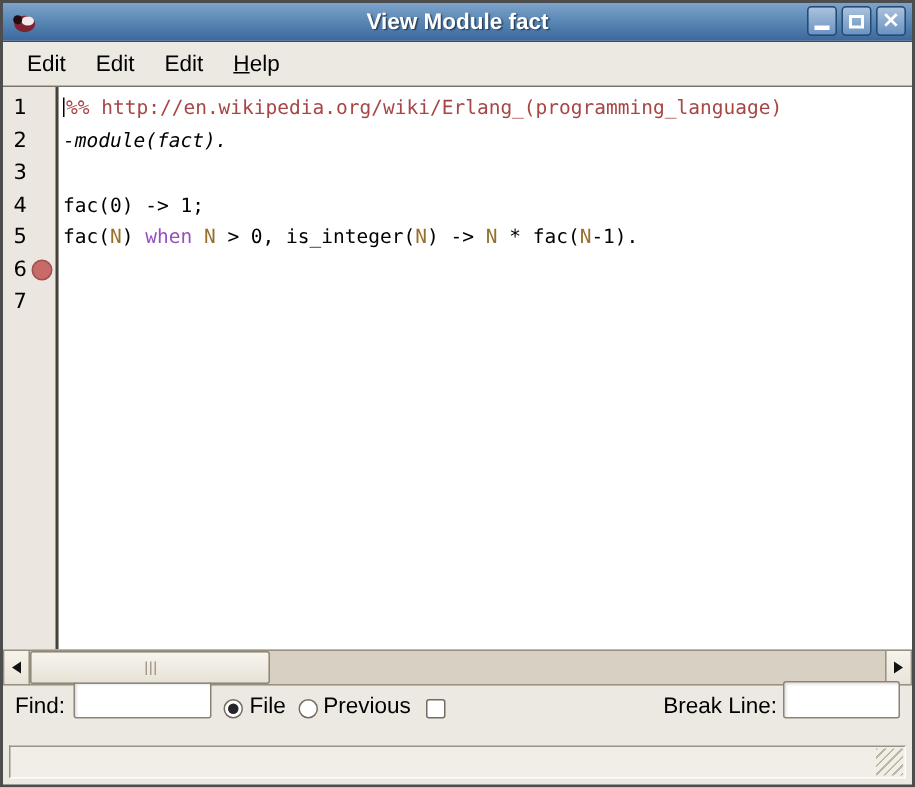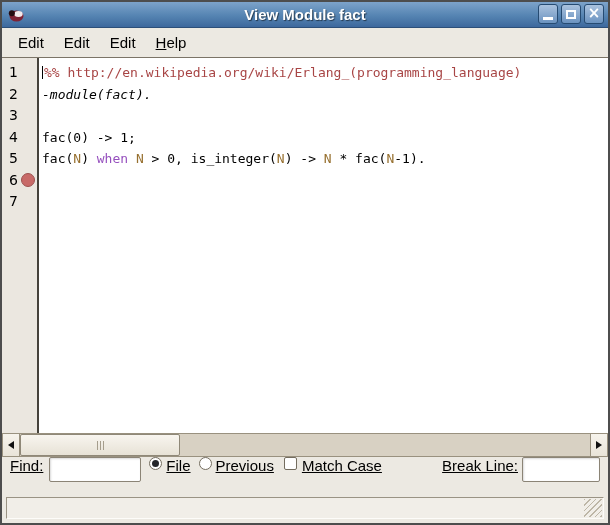--- a/index.html
+++ b/index.html
@@ -55,22 +55,22 @@
   .sbtn.right { border-left:1px solid #99917f; }
   .tri-left  { width:0; height:0; border:4px solid transparent; border-right:6px solid #111; margin-left:-4px; }
   .tri-right { width:0; height:0; border:4px solid transparent; border-left:6px solid #111; margin-right:-4px; }
   .strack { flex:1; position:relative; }
   .sthumb { position:absolute; left:0; top:0; bottom:0; width:160px;
     background:linear-gradient(#f8f5ef,#e7e2d6); border:1px solid #8f8878;
     border-radius:2px; display:flex; align-items:center; justify-content:center; gap:2px; }
   .grip-line { width:1px; height:9px; background:#a59d8c; }
 
   
-  .findbar { height:38px; flex:0 0 38px; display:flex; align-items:flex-start;
-    padding:0 8px; font-size:15px; color:#000;text-decoration:underline; }
+  .findbar { height:38px; flex:0 0 38px; display:flex; align-items:flex-end;
+    padding:16px 8px; font-size:15px; color:#000; }
   .textinput { height:25px; border:1px solid #8b8476; border-radius:2px;
     background:#fff; box-shadow:inset 1px 1px 2px rgba(0,0,0,0.15);
     font-family:"Liberation Sans", sans-serif; font-size:14px; padding:0 4px; }
   .find-input { width:92px; margin-left:6px; }
   .goto-input { width:78px; margin-left:4px; }
   .radio { width:13px; height:13px; border-radius:50%; border:1px solid #746d5f;
     background:#fff; display:inline-flex; align-items:center; justify-content:center;
     margin:0 4px 0 8px; flex:0 0 13px; }
   .radio.selected::after { content:""; width:7px; height:7px; border-radius:50%; background:#24262a; }
   .checkbox { width:13px; height:13px; border:1px solid #746d5f; border-radius:2px;
@@ -155,21 +155,20 @@
   </div>
 
   <div class="findbar">
     <span>Find:</span>
     <input type="text" class="textinput find-input" value="" style="">
     <span class="radio selected"></span>
     <span>File</span>
     <span class="radio"></span>
     <span>Previous</span>
     <span class="checkbox"></span>
-    <span>Match Case</span>
     <span class="spacer"></span>
     <span>Break Line:</span>
     <input type="text" class="textinput goto-input" value="" style="">
   </div>
 
   <div class="statusbar">
     <span class="resize-grip"></span>
   </div>
 
 </div>

